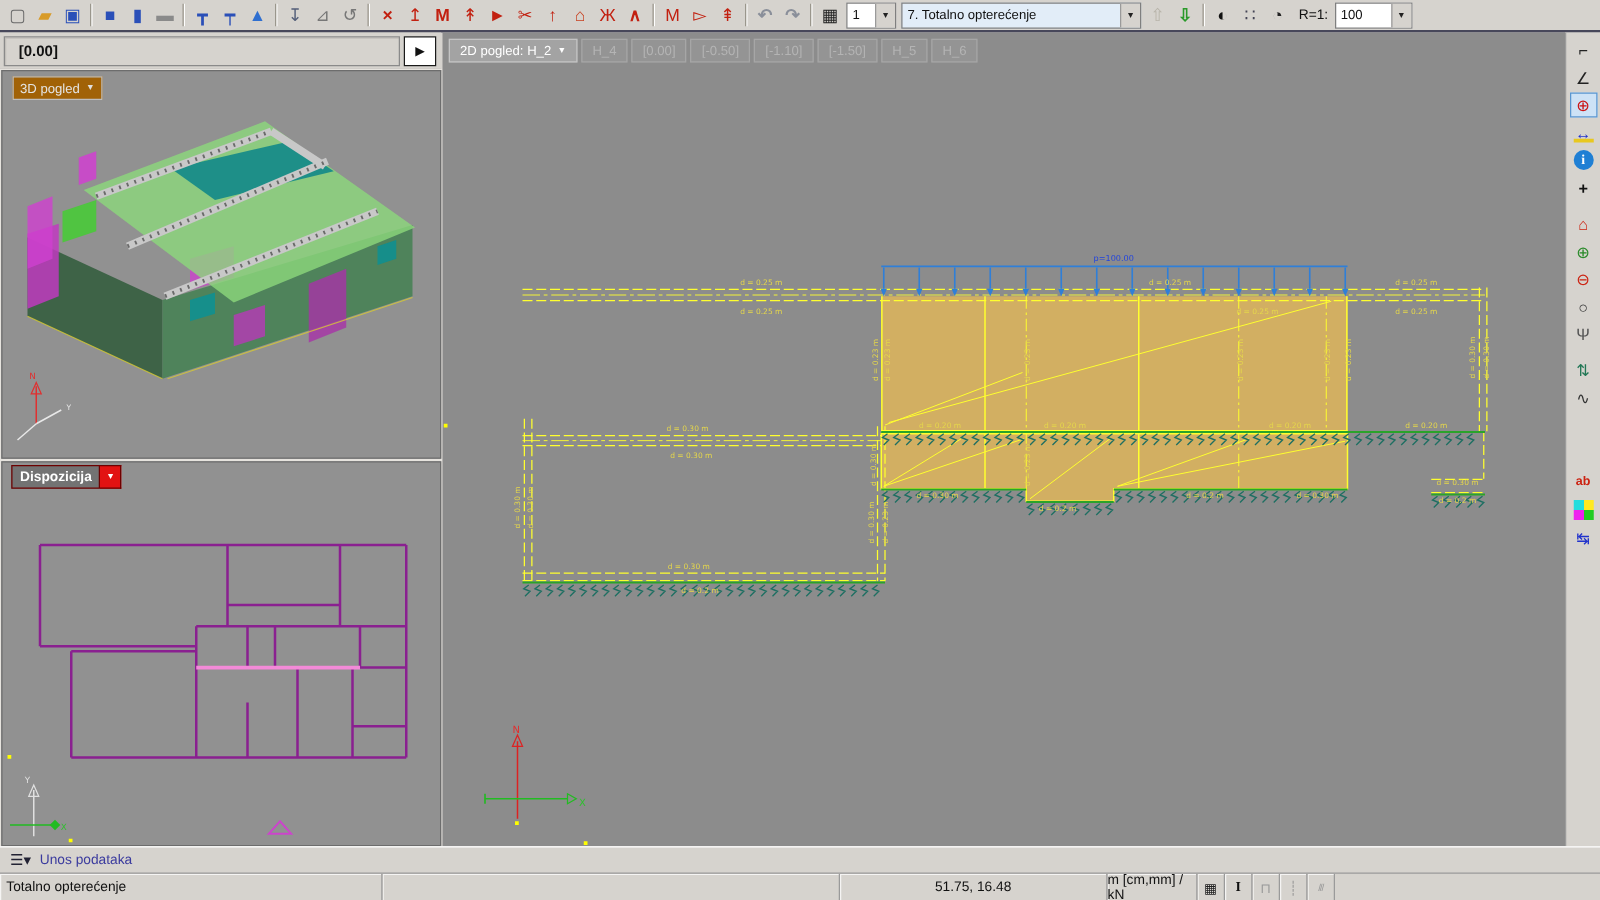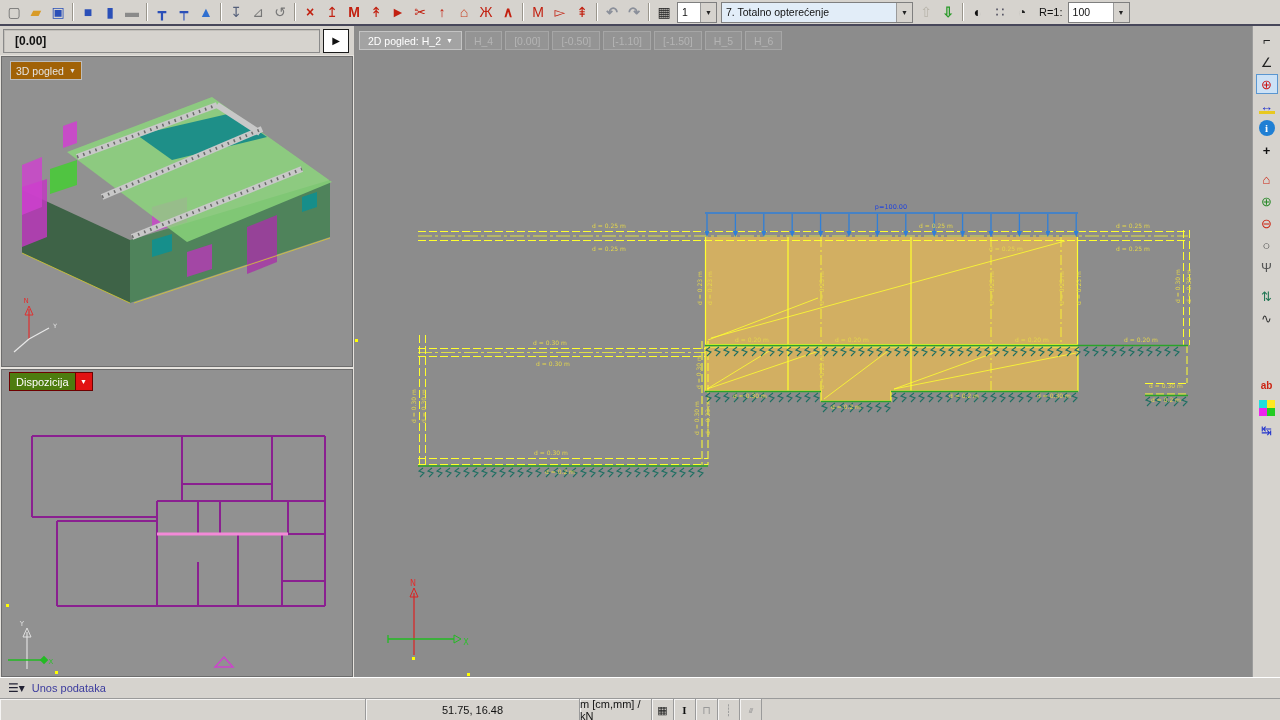--- a/index.html
+++ b/index.html
@@ -31,21 +31,21 @@
               display:flex;align-items:center;justify-content:center;font-size:10px}
   .viewport{position:absolute;left:1px;width:350px;background:#919191;border:1px solid #6d6d6d;
             box-shadow:0 0 0 1px #e6e3de}
   #view3d{top:56px;height:309px}
   #plan{top:369px;height:306px}
   .gray-btn{position:absolute;left:8px;top:4px;height:17px;padding:0 5px;background:#a16207;
             border:1px solid #bdbdbd;color:#e4e4e4;font-size:10.5px;display:flex;
             align-items:center;gap:5px;z-index:3}
   .gray-btn .caret{font-size:7px;color:#e0e0e0}
   #disp-btn{position:absolute;left:7px;top:2px;height:19px;display:flex;z-index:3}
-  #disp-label{background:#4d7c0f;color:#fff;font-size:11px;font-weight:normal;display:flex;
+  #disp-label{background:#737373;color:#fff;font-size:11px;font-weight:bold;display:flex;
               align-items:center;padding:0 6px;border:1px solid #6d0000}
   #disp-caret{width:16px;background:#e21212;border:1px solid #6d0000;border-left:none;color:#fff;
               font-size:7px;display:flex;align-items:center;justify-content:center}
   .viewport svg{position:absolute;left:0;top:0}
   
   #canvas{position:absolute;left:354px;top:26px;width:898px;height:651px;background:#8c8c8c}
   #draw{position:absolute;left:0;top:0}
   #tabs{position:absolute;left:5px;top:5px;display:flex;gap:3px;z-index:4}
   .tab{height:17px;padding:0 8px;font-size:10.5px;display:flex;align-items:center;gap:5px;
        background:#949494;border:1px solid #a6a6a6;color:#b4b4b4;white-space:nowrap}
@@ -392,20 +392,21 @@
     <div class="rt-icon" style="font-size: 10px; color: rgb(204, 34, 17); font-weight: bold; margin-top: 47px;">ab</div>
     <div class="rt-icon palette"></div>
     <div class="rt-icon" style="color: rgb(34, 51, 204);">↹</div>
   </div>
 
 <div id="status-top">
   <span id="mode-icon">☰▾</span>
   <span id="status-mode">Unos podataka</span>
 </div>
 <div id="status-bottom">
+  <div class="sb-cell sb-pad" style="width:306px">Totalno opterećenje</div>
   <div class="sb-cell" style="width:366px"></div>
   <div class="sb-cell sb-c" style="width:214px">51.75, 16.48</div>
   <div class="sb-cell sb-c" style="width:72px">m [cm,mm] / kN</div>
   <div id="mini-cells" style="display:flex">
       <div class="sb-cell sb-c" style="width: 22px; color: rgb(34, 34, 34);">▦</div>
       <div class="sb-cell sb-c" style="width: 22px; color: rgb(17, 17, 17); font-weight: bold; font-family: &quot;Liberation Serif&quot;, serif;">I</div>
       <div class="sb-cell sb-c" style="width: 22px; color: rgb(153, 153, 153);">⊓</div>
       <div class="sb-cell sb-c" style="width: 22px; color: rgb(153, 153, 153);">┊</div>
       <div class="sb-cell sb-c" style="width: 22px; color: rgb(153, 153, 153); font-size: 8px; letter-spacing: -1px;">///</div>
     </div>

